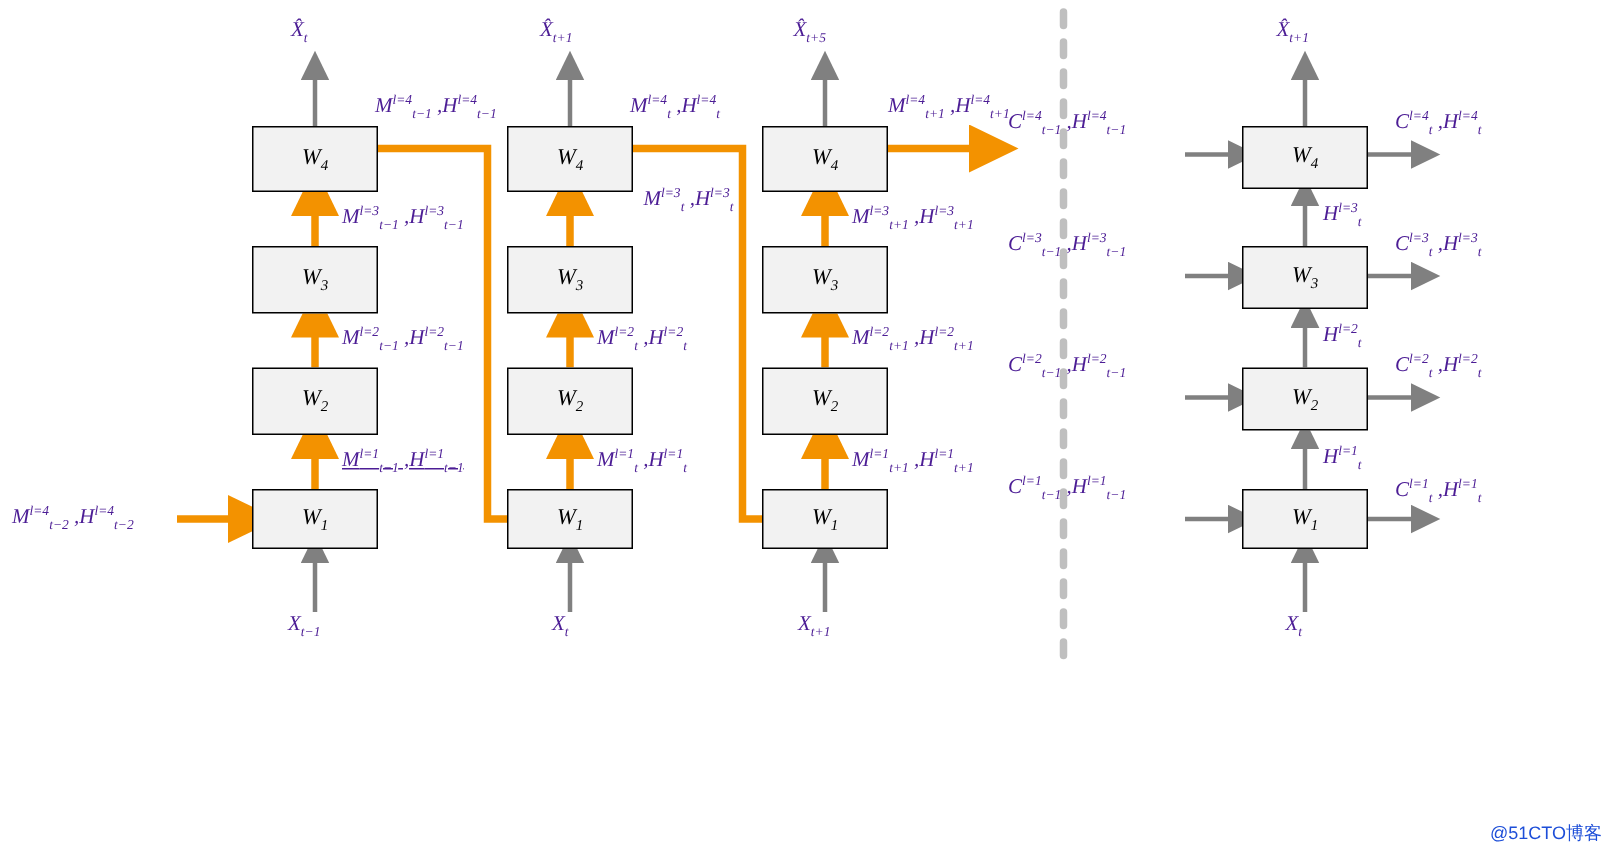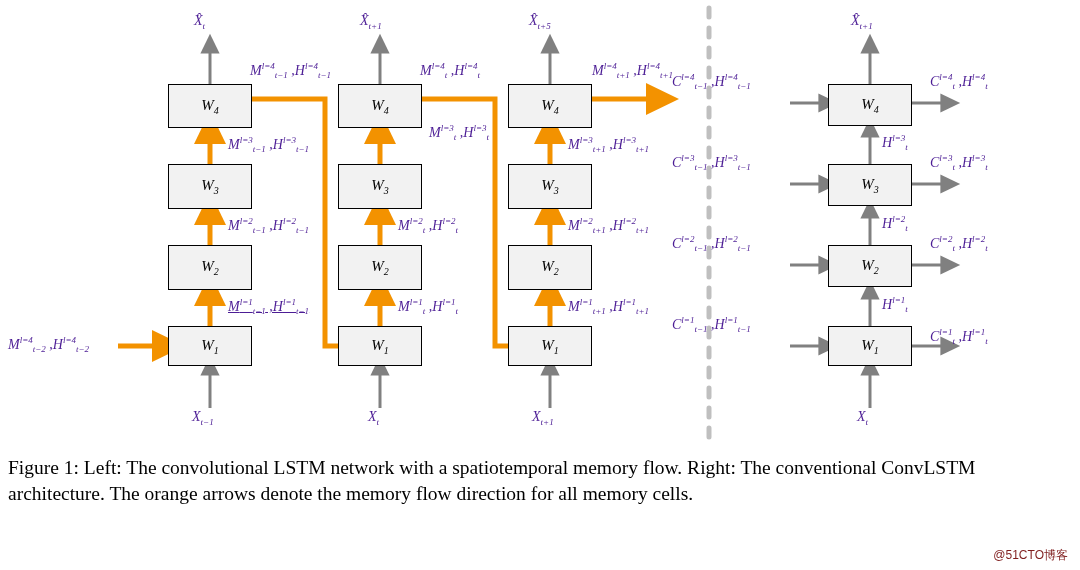--- a/index.html
+++ b/index.html
@@ -68,21 +68,21 @@
     line-height: 1.33;
     color: #000000;
     text-align: left;
   }
   .watermark {
     position: absolute;
     right: 12px;
     bottom: 6px;
     font-family: "Liberation Sans", sans-serif;
     font-size: 12px;
-    color: #7f1d1d;
+    color: #1d4ed8;
     margin-left: 24px;
   }
   svg.layer {
     position: absolute;
     left: 0;
     top: 0;
     width: 1080px;
     height: 445px;
   }
 </style>
@@ -272,21 +272,21 @@
     <div class="lbl" style="left:672px; top:235px;">
       C<span class="sup">l=2</span><span class="sub">t−1</span> ,H<span class="sup">l=2</span><span class="sub">t−1</span>
     </div>
     <div class="lbl" style="left:672px; top:154px;">
       C<span class="sup">l=3</span><span class="sub">t−1</span> ,H<span class="sup">l=3</span><span class="sub">t−1</span>
     </div>
     <div class="lbl" style="left:672px; top:73px;">
       C<span class="sup">l=4</span><span class="sub">t−1</span> ,H<span class="sup">l=4</span><span class="sub">t−1</span>
     </div>
 
-    <div class="lbl" style="left:930px; top:328px;">
+    <div class="lbl" style="left:930px; top:318px;">
       C<span class="sup">l=1</span><span class="sub">t</span> ,H<span class="sup">l=1</span><span class="sub">t</span>
     </div>
     <div class="lbl" style="left:930px; top:235px;">
       C<span class="sup">l=2</span><span class="sub">t</span> ,H<span class="sup">l=2</span><span class="sub">t</span>
     </div>
     <div class="lbl" style="left:930px; top:154px;">
       C<span class="sup">l=3</span><span class="sub">t</span> ,H<span class="sup">l=3</span><span class="sub">t</span>
     </div>
     <div class="lbl" style="left:930px; top:73px;">
       C<span class="sup">l=4</span><span class="sub">t</span> ,H<span class="sup">l=4</span><span class="sub">t</span>
@@ -297,16 +297,15 @@
     </div>
     <div class="lbl" style="left:882px; top:215px;">
       H<span class="sup">l=2</span><span class="sub">t</span>
     </div>
     <div class="lbl" style="left:882px; top:134px;">
       H<span class="sup">l=3</span><span class="sub">t</span>
     </div>
 
   </div>
 
-  <div class="caption">Figure 1: Left: The convolutional LSTM network with a spatiotemporal memory flow. Right: The conventional ConvLSTM architecture. The orange arrows denote the memory flow direction for all memory cells.</div>
   <div class="watermark">@51CTO博客</div>
 
 </div>
 
 </body></html>

